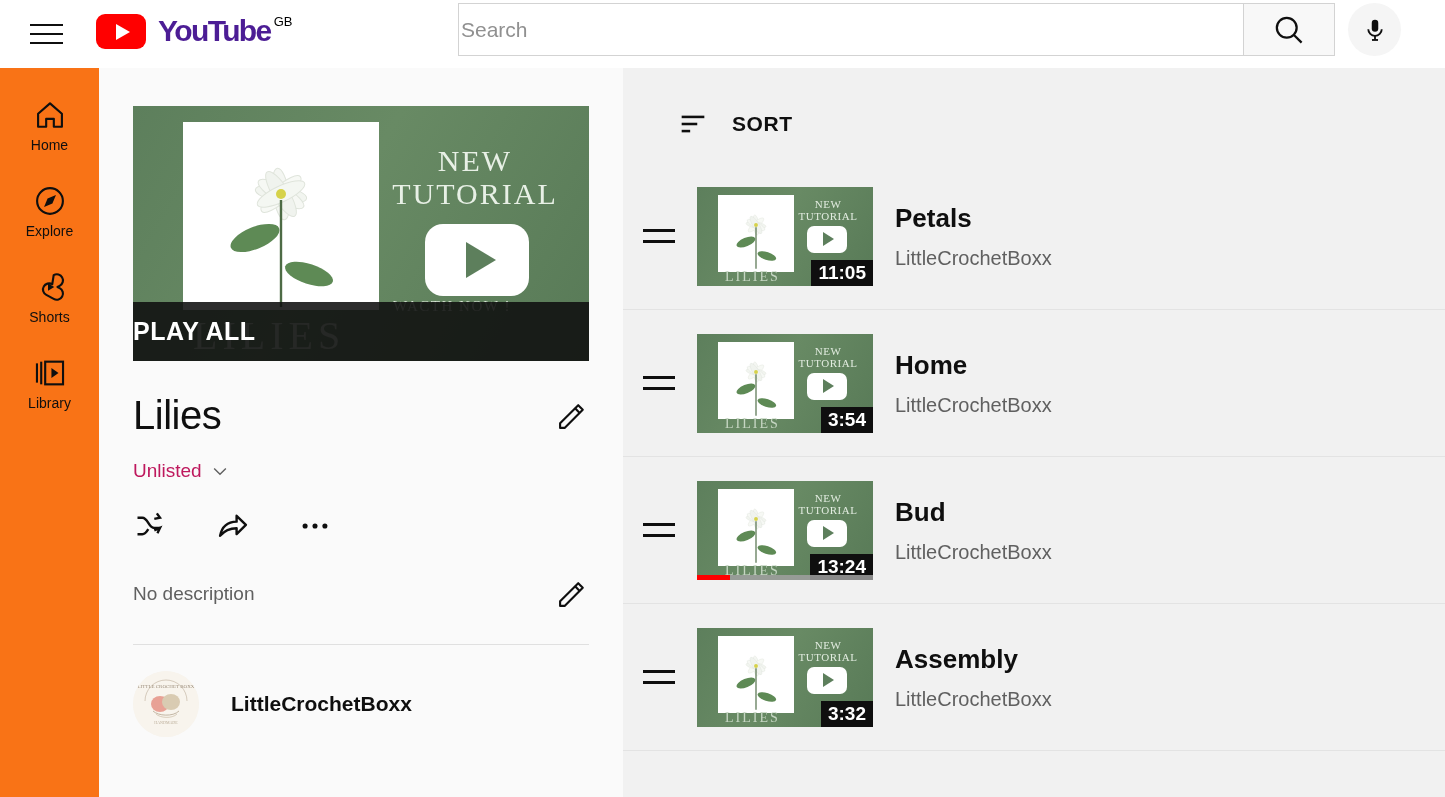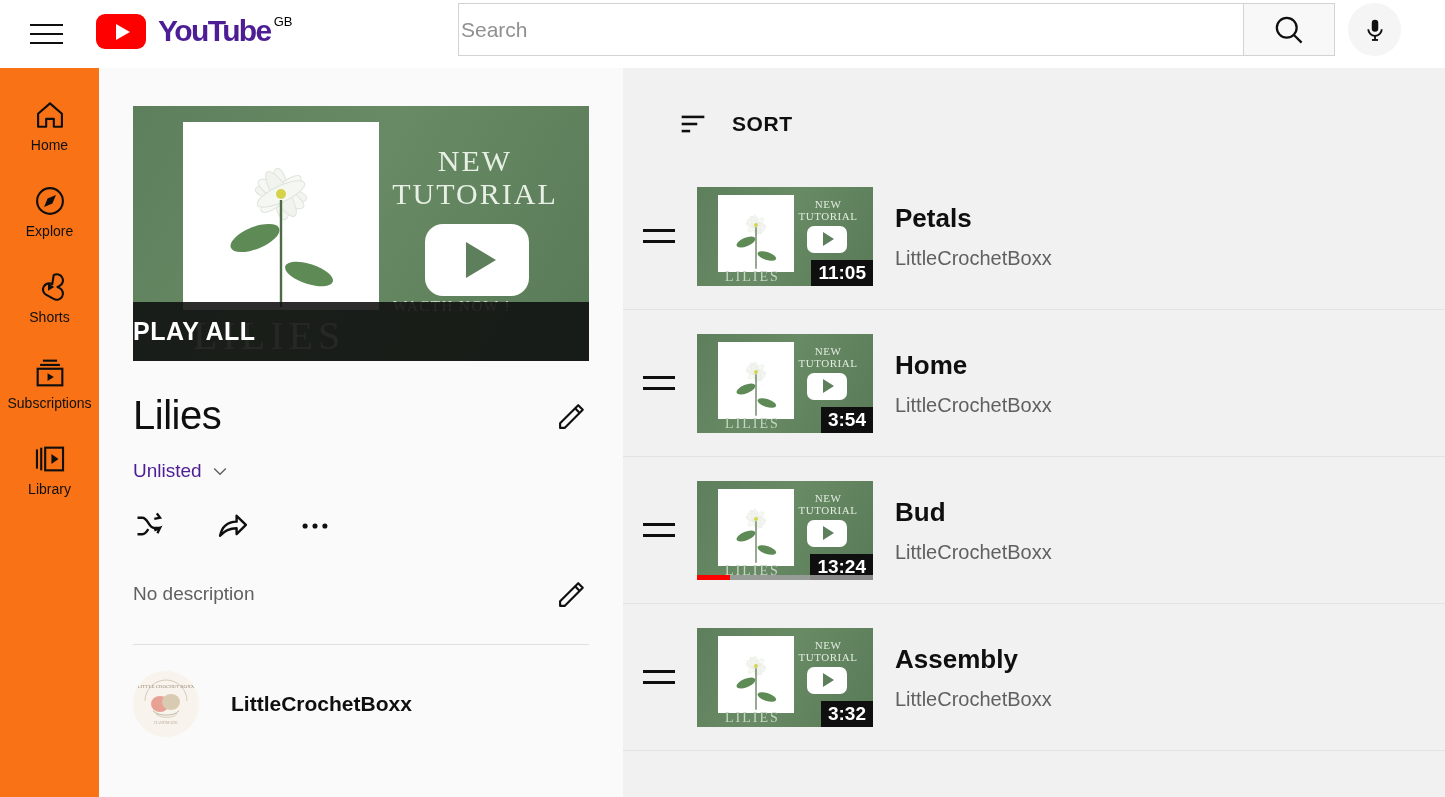--- a/index.html
+++ b/index.html
@@ -162,21 +162,21 @@
     font-size: 40px; font-weight: normal; color: #0f0f0f;
     letter-spacing: -0.5px; font-family: "Liberation Sans", sans-serif;
   }
   .icon-btn { cursor: pointer; display: flex; align-items: center; justify-content: center; }
   .pl-meta {
     margin-top: 23px; font-size: 19px; color: #606060;
     font-family: "Liberation Sans", sans-serif;
   }
   .pl-privacy {
     margin-top: 22px; display: flex; align-items: center; gap: 8px;
-    font-size: 19px; color: #4c1d95; cursor: pointer; width: fit-content;
+    font-size: 19px; color: #be185d; cursor: pointer; width: fit-content;
     font-family: "Liberation Sans", sans-serif;
   }
   .pl-actions {
     margin-top: 26px; display: flex; align-items: center; gap: 46px;
   }
   .pl-desc-row {
     display: flex; align-items: center; justify-content: space-between;
     margin-top: 33px; width: 456px;
   }
   .pl-desc {
@@ -336,29 +336,20 @@
   </div>
 
   <div class="side-item">
     <svg width="34" height="34" viewBox="0 0 24 24">
       <path d="M14.6 3.6c2.2-1.2 4.9-.4 6 1.7 1.2 2.1.4 4.7-1.8 5.9l-1.5.8 1.5.8c2.2 1.2 3 3.8 1.8 5.9-1.1 2.1-3.8 2.9-6 1.7l-5.2-2.8c-2.2-1.2-3-3.8-1.8-5.9 1.1-2.1 3.8-2.9 6-1.7z" fill="none" stroke="#0f0f0f" stroke-width="1.5" stroke-linejoin="round"></path>
       <path d="M10.6 9.4 15 12l-4.4 2.6z" fill="#0f0f0f"></path>
     </svg>
     <div class="side-label">Shorts</div>
   </div>
 
-  <div class="side-item">
-    <svg width="34" height="34" viewBox="0 0 24 24">
-      <line x1="7" y1="3.3" x2="17" y2="3.3" stroke="#0f0f0f" stroke-width="1.5"></line>
-      <line x1="5" y1="6.3" x2="19" y2="6.3" stroke="#0f0f0f" stroke-width="1.5"></line>
-      <rect x="3.3" y="9" width="17.4" height="11.7" fill="none" stroke="#0f0f0f" stroke-width="1.5"></rect>
-      <path d="M10.3 12.1 14.7 14.9l-4.4 2.8z" fill="#0f0f0f"></path>
-    </svg>
-    <div class="side-label">Subscriptions</div>
-  </div>
 
   <div class="side-item">
     <svg width="34" height="34" viewBox="0 0 24 24">
       <line x1="2.8" y1="5.2" x2="2.8" y2="18.8" stroke="#0f0f0f" stroke-width="1.5"></line>
       <line x1="5.8" y1="4" x2="5.8" y2="20" stroke="#0f0f0f" stroke-width="1.5"></line>
       <rect x="8.6" y="4" width="12.6" height="16" fill="none" stroke="#0f0f0f" stroke-width="1.5"></rect>
       <path d="M13 8.4 18 12l-5 3.6z" fill="#0f0f0f"></path>
     </svg>
     <div class="side-label">Library</div>
   </div>

